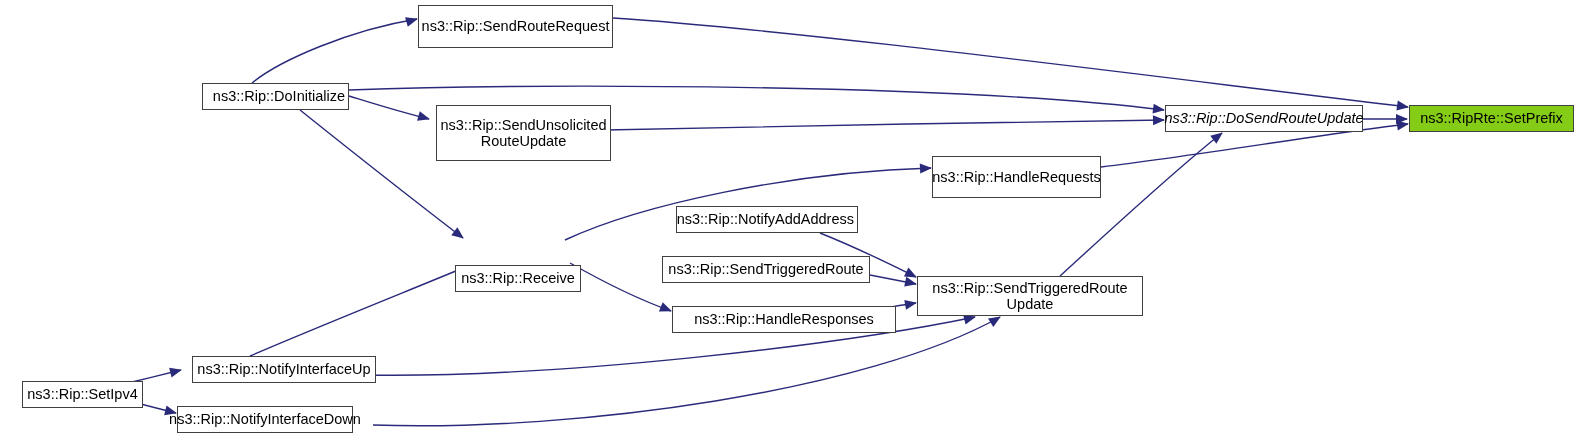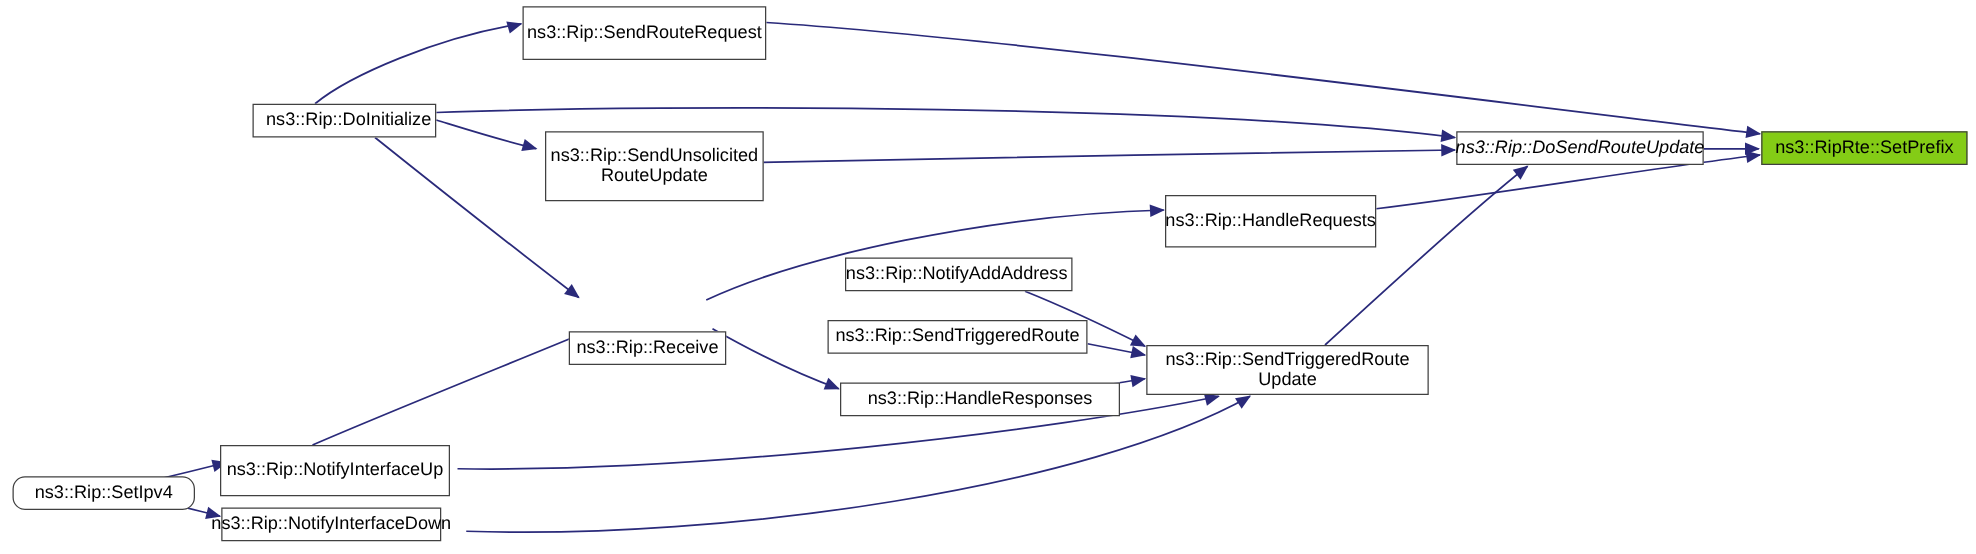--- a/index.html
+++ b/index.html
@@ -97,17 +97,17 @@
 RouteUpdate</span></div>
       <div class="node" style="left: 1165px; top: 105px; width: 198px; height: 27px; font-style: italic;"><span class="node-label">ns3::Rip::DoSendRouteUpdate</span></div>
       <div class="node highlight" style="left: 1409px; top: 105px; width: 165px; height: 27px;"><span class="node-label">ns3::RipRte::SetPrefix</span></div>
       <div class="node" style="left: 932px; top: 156px; width: 169px; height: 42px;"><span class="node-label">ns3::Rip::HandleRequests</span></div>
       <div class="node" style="left: 676px; top: 206px; width: 182px; height: 27px; justify-content: flex-end;"><span class="node-label">ns3::Rip::NotifyAddAddress</span></div>
       <div class="node" style="left: 455px; top: 239px; width: 126px; height: 27px; margin-top: 26px;"><span class="node-label">ns3::Rip::Receive</span></div>
       <div class="node" style="left: 662px; top: 256px; width: 208px; height: 27px;"><span class="node-label">ns3::Rip::SendTriggeredRoute</span></div>
       <div class="node" style="left: 917px; top: 276px; width: 226px; height: 40px;"><span class="node-label">ns3::Rip::SendTriggeredRoute
 Update</span></div>
       <div class="node" style="left: 672px; top: 306px; width: 224px; height: 27px;"><span class="node-label">ns3::Rip::HandleResponses</span></div>
-      <div class="node" style="left: 176px; top: 356px; width: 184px; height: 41px;"><span class="node-label">ns3::Rip::NotifyInterfaceUp</span></div>
-      <div class="node" style="left: 10px; top: 381px; width: 146px; height: 27px; border-radius: 10px;"><span class="node-label">ns3::Rip::SetIpv4</span></div>
+      <div class="node" style="left: 192px; top: 356px; width: 184px; height: 27px;"><span class="node-label">ns3::Rip::NotifyInterfaceUp</span></div>
+      <div class="node" style="left: 22px; top: 381px; width: 121px; height: 27px;"><span class="node-label">ns3::Rip::SetIpv4</span></div>
       <div class="node" style="left: 177px; top: 406px; width: 176px; height: 27px;"><span class="node-label">ns3::Rip::NotifyInterfaceDown</span></div>
     </div>
 </div>
 
 </body></html>

